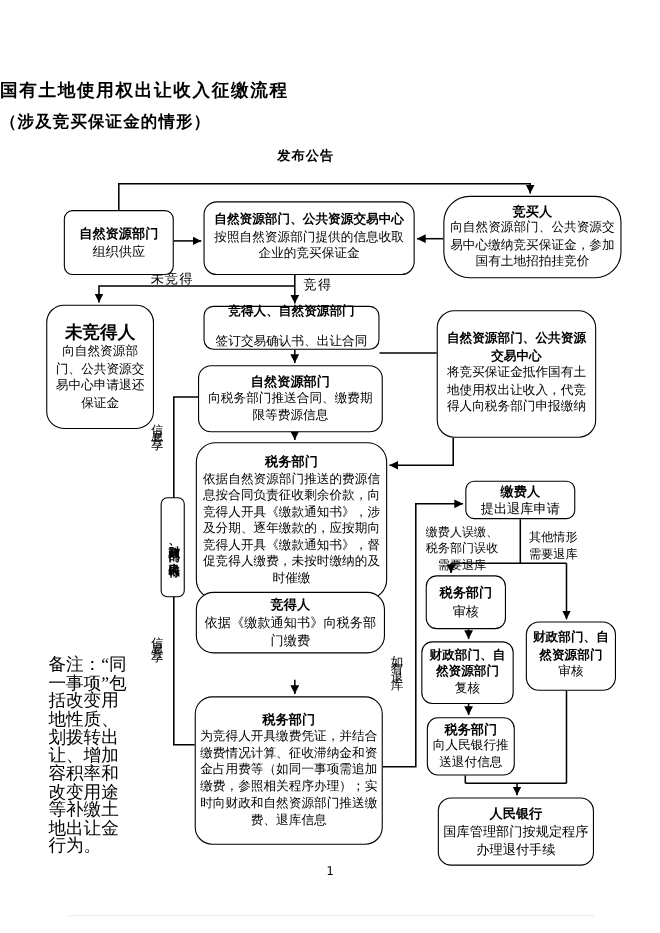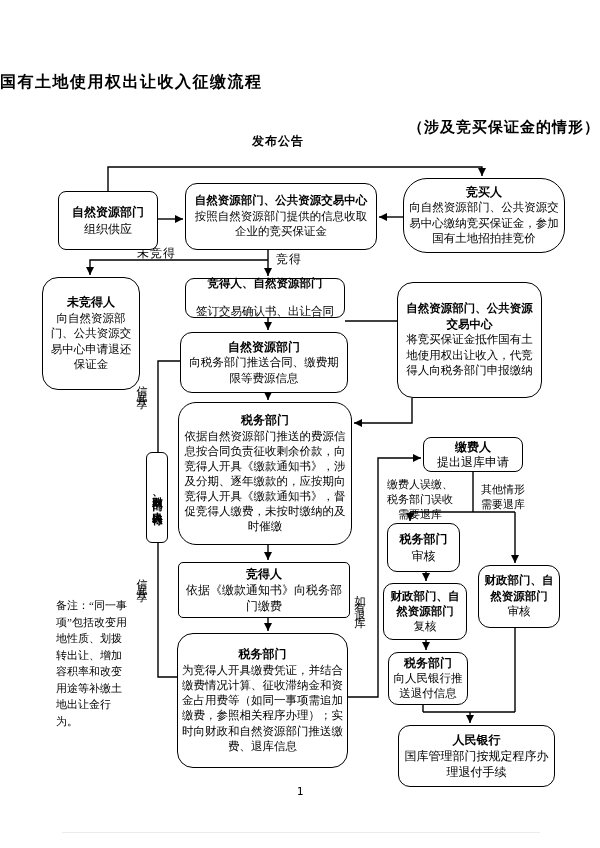--- a/index.html
+++ b/index.html
@@ -1,34 +1,34 @@
 <!DOCTYPE html>
 <html><head>
 <meta charset="utf-8">
 <style>
   html,body{margin:0;padding:0;background:#ffffff;}
   .page{position:relative;width:600px;height:848px;background:#fff;color:#000;
         font-family:"Liberation Serif","DejaVu Serif",serif;overflow:hidden;}
   .wires{position:absolute;left:0;top:0;}
   .title{position:absolute;top:72px;left:0;width:600px;margin:0;
          font-size:16px;font-weight:bold;letter-spacing:1.5px;}
-  .subtitle{position:absolute;top:118px;left:0;width:600px;margin:0;text-align:right;
+  .subtitle{position:absolute;top:101px;left:0;width:600px;margin:0;text-align:left;
          font-size:15px;font-weight:bold;letter-spacing:1px;}
   .node{position:absolute;box-sizing:border-box;border:1.5px solid #000;background:#fff;
         display:flex;flex-direction:column;justify-content:center;align-items:center;
         text-align:center;font-size:12px;line-height:1.35;padding:2px 4px;}
   .nt{font-weight:bold;}
   .fs11{font-size:11.5px;}
   .lbl{position:absolute;font-size:12px;letter-spacing:1px;white-space:nowrap;}
   .vlbl{position:absolute;writing-mode:vertical-rl;font-size:11px;letter-spacing:4px;white-space:nowrap;}
   .vnode{position:absolute;box-sizing:border-box;border:1.5px solid #000;background:#fff;
         writing-mode:vertical-rl;font-weight:bold;font-size:10.5px;letter-spacing:1px;
         display:flex;justify-content:center;align-items:center;border-radius:6px;}
   .smalltxt{position:absolute;font-size:11px;line-height:15px;letter-spacing:0;}
-  .note{position:absolute;left:44px;top:597px;width:72px;font-size:11px;line-height:16.5px;margin-left:12px;}
+  .note{position:absolute;left:44px;top:597px;width:72px;font-size:16px;line-height:16.5px;}
   .pagenum{position:absolute;top:785px;left:0;width:600px;text-align:center;font-size:11px;
         font-family:"DejaVu Sans Mono",monospace;}
   .footline{position:absolute;left:62px;top:832px;width:478px;height:0;border-top:1px solid #ececec;}
 </style>
 </head>
 <body>
 
 <div class="page">
 
   <svg class="wires" width="600" height="848" viewBox="0 0 600 848">
@@ -82,21 +82,21 @@
     <div class="nt">自然资源部门、公共资源交易中心</div>
     <div class="nb">按照自然资源部门提供的信息收取企业的竞买保证金</div>
   </div>
 
   <div class="node fs11" style="left:403px;top:178px;width:162px;height:75px;border-radius:24px;">
     <div class="nt" style="font-size:12px;">竞买人</div>
     <div class="nb">向自然资源部门、公共资源交易中心缴纳竞买保证金，参加国有土地招拍挂竞价</div>
   </div>
 
   <div class="node fs11" style="left:42px;top:277px;width:98px;height:113px;border-radius:16px;">
-    <div class="nt" style="font-size:12px;">未竞得人</div>
+    <div class="nt" style="font-size:16px;">未竞得人</div>
     <div class="nb">向自然资源部门、公共资源交易中心申请退还保证金</div>
   </div>
 
   <div class="node fs11" style="left:185px;top:278px;width:160px;height:40px;border-radius:9px;gap:12px;">
     <div class="nt">竞得人、自然资源部门</div>
     <div class="nb">签订交易确认书、出让合同</div>
   </div>
 
   <div class="node fs11" style="left:180px;top:332px;width:168px;height:61px;border-radius:12px;">
     <div class="nt" style="font-size:12px;">自然资源部门</div>
@@ -110,21 +110,21 @@
 
   <div class="node fs11" style="left:178px;top:402px;width:174px;height:143px;border-radius:18px;line-height:1.3;">
     <div class="nt" style="font-size:12px;">税务部门</div>
     <div class="nb">依据自然资源部门推送的费源信息按合同负责征收剩余价款，向竞得人开具《缴款通知书》，涉及分期、逐年缴款的，应按期向竞得人开具《缴款通知书》，督促竞得人缴费，未按时缴纳的及时催缴</div>
   </div>
 
   <div class="vnode" style="left:146px;top:452px;width:22px;height:91px;">
     <div class="nt">财政部门、人民银行</div>
   </div>
 
-  <div class="node" style="left:178px;top:562px;width:172px;height:56px;border-radius:5px;">
+  <div class="node" style="left:178px;top:538px;width:172px;height:56px;border-radius:16px;">
     <div class="nt">竞得人</div>
     <div class="nb">依据《缴款通知书》向税务部门缴费</div>
   </div>
 
   <div class="node fs11" style="left:177px;top:633px;width:171px;height:135px;border-radius:16px;line-height:1.32;">
     <div class="nt" style="font-size:12px;">税务部门</div>
     <div class="nb">为竞得人开具缴费凭证，并结合缴费情况计算、征收滞纳金和资金占用费等（如同一事项需追加缴费，参照相关程序办理）；实时向财政和自然资源部门推送缴费、退库信息</div>
   </div>
 
   <div class="node" style="left:423px;top:437px;width:100px;height:35px;border-radius:8px;line-height:1.25;">
@@ -145,21 +145,21 @@
   <div class="node fs11" style="left:478px;top:565px;width:82px;height:63px;border-radius:12px;line-height:1.35;">
     <div class="nt">财政部门、自然资源部门</div>
     <div class="nb">审核</div>
   </div>
 
   <div class="node fs11" style="left:388px;top:652px;width:80px;height:53px;border-radius:10px;line-height:1.3;">
     <div class="nt" style="font-size:12px;">税务部门</div>
     <div class="nb">向人民银行推送退付信息</div>
   </div>
 
-  <div class="node" style="left:398px;top:725px;width:157px;height:62px;border-radius:12px;text-align:center;">
+  <div class="node" style="left:398px;top:725px;width:142px;height:62px;border-radius:12px;text-align:center;">
     <div class="nt">人民银行</div>
     <div class="nb">国库管理部门按规定程序办理退付手续</div>
   </div>
 
   <div class="note">备注：“同一事项”包括改变用地性质、划拨转出让、增加容积率和改变用途等补缴土地出让金行为。</div>
 
   <div class="pagenum">1</div>
   <div class="footline"></div>
 
 </div>

